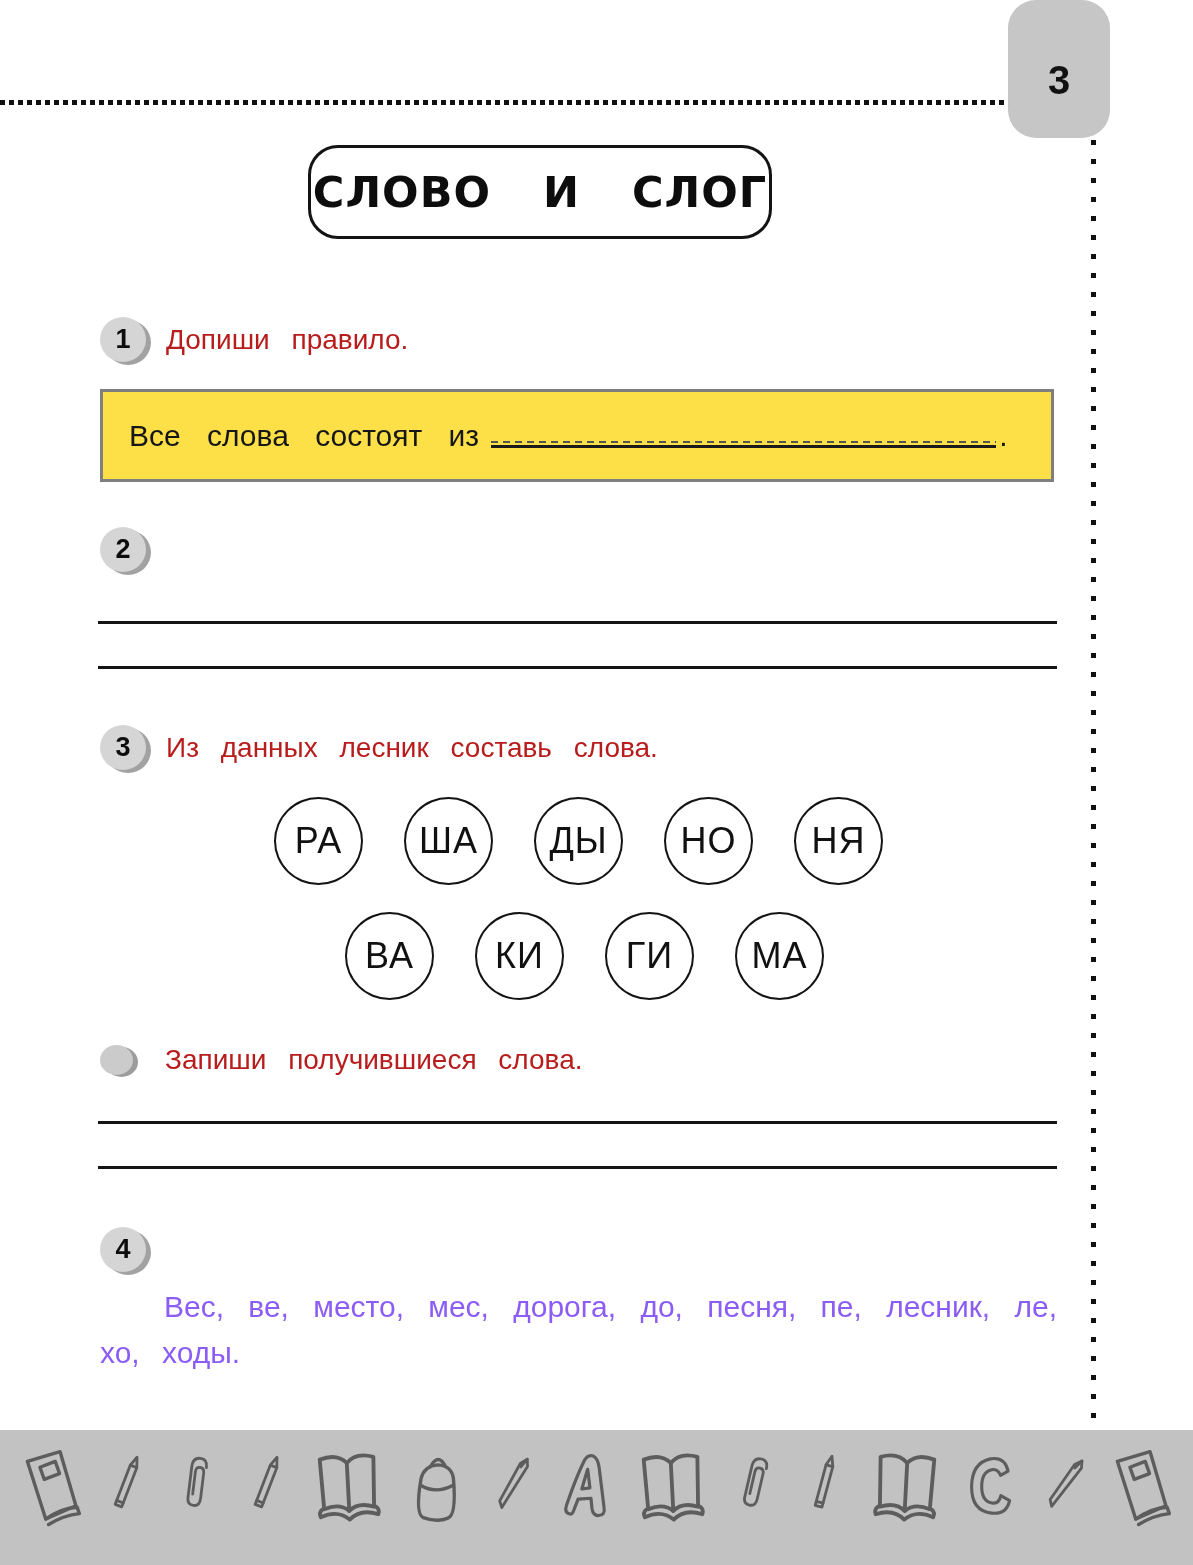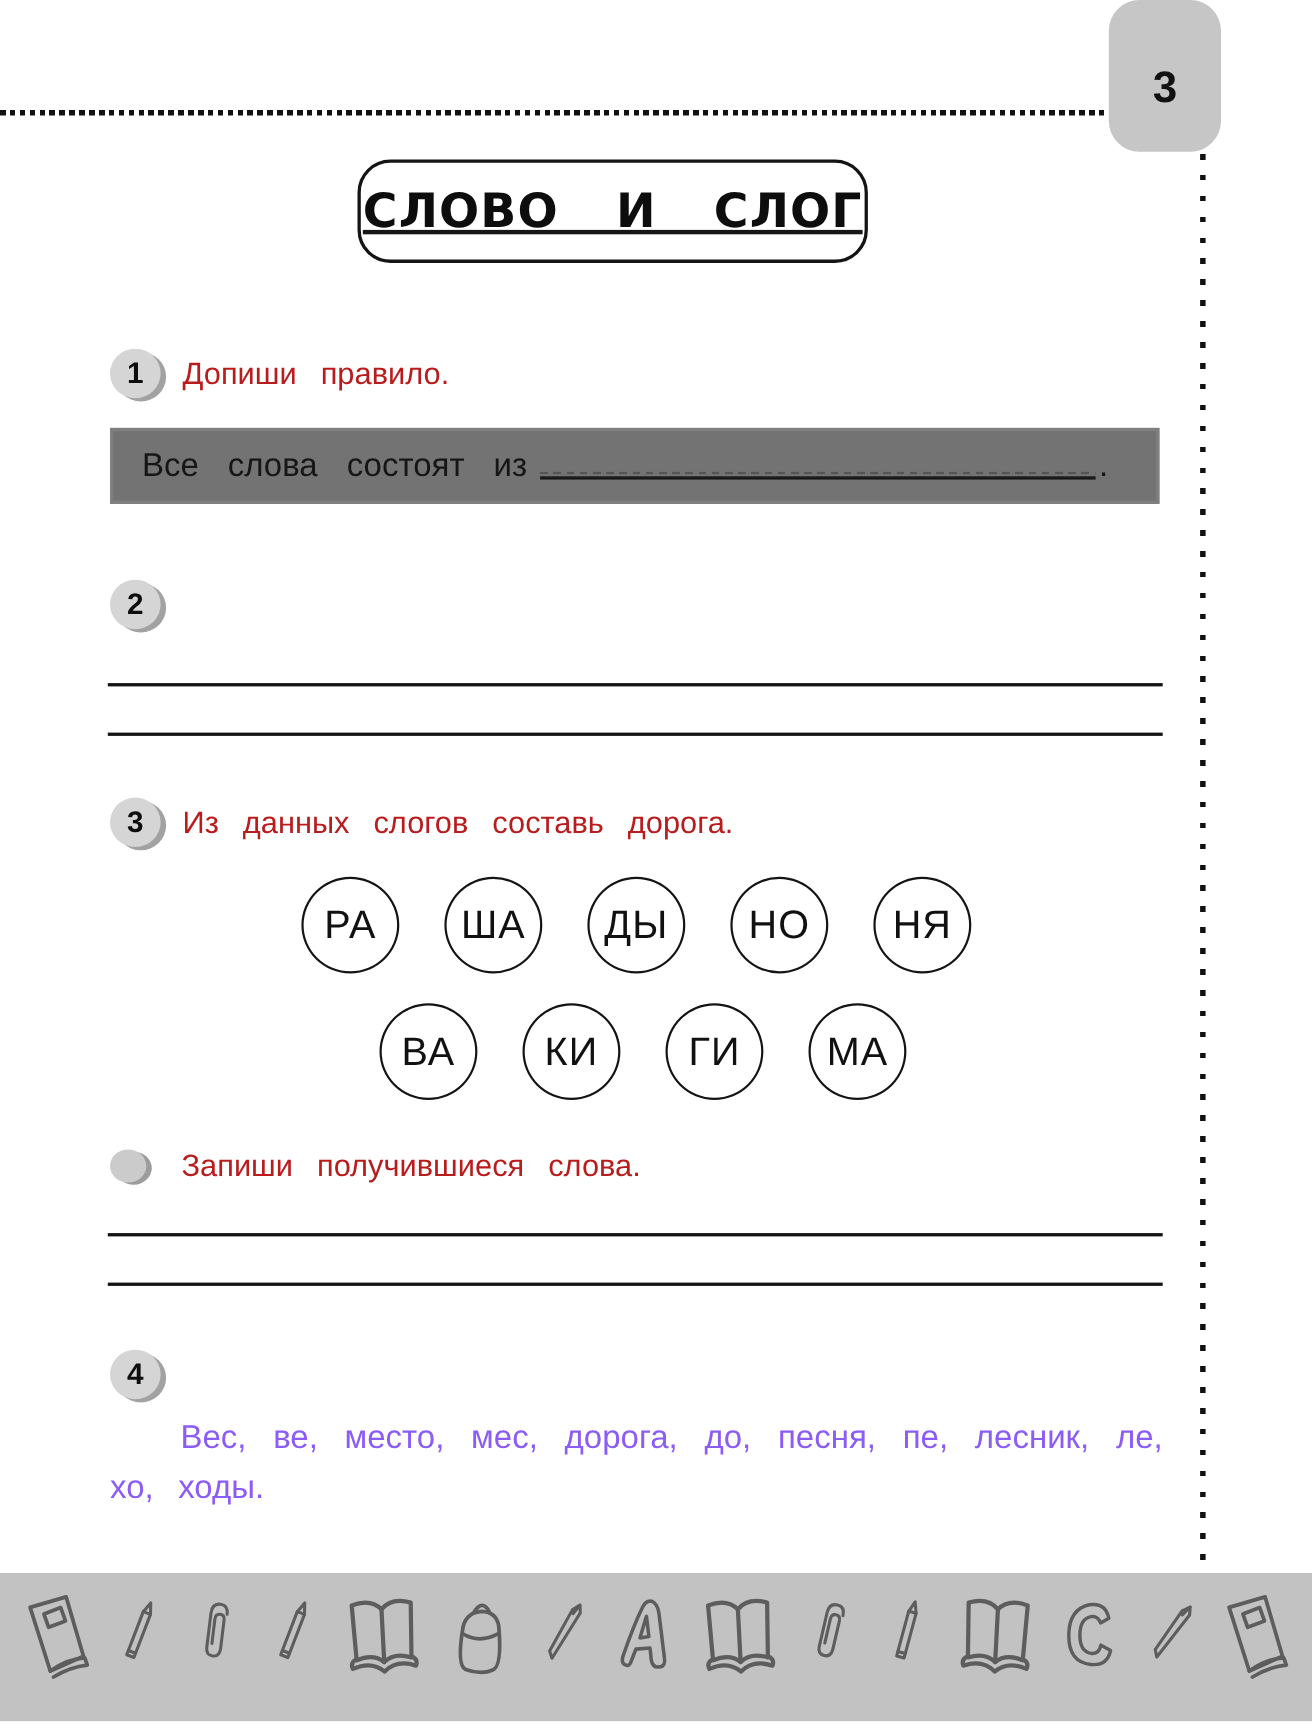--- a/index.html
+++ b/index.html
@@ -18,23 +18,23 @@
   }
   
   .page-tab{
     position:absolute;left:1008px;top:0;width:102px;height:138px;
     background:var(--tab-bg,#c6c6c6);border-radius:28px;
     display:flex;justify-content:center;align-items:flex-start;
   }
   .page-tab span{margin-top:58px;font-size:40px;font-weight:bold;color:#111;}
   
   .title-box{
-    position:absolute;left:325px;top:145px;width:458px;height:88px;
+    position:absolute;left:308px;top:145px;width:458px;height:88px;
     border:3.5px solid #141414;border-radius:30px;background:#fff;
-    display:flex;align-items:center;justify-content:center;text-decoration:underline;
+    display:flex;align-items:center;justify-content:center;
   }
   .title-box span{
     font-family:"DejaVu Sans", sans-serif;font-weight:bold;font-size:43px;
     letter-spacing:1px;word-spacing:36px;color:#0d0d0d;
   }
   
   .task-row{position:absolute;left:100px;display:flex;align-items:center;}
   .badge{
     flex:0 0 auto;width:46px;height:45px;border-radius:50%;
     background:var(--badge-bg,#d5d5d5);box-shadow:5px 3px 0 var(--badge-shadow,#a2a2a2);
@@ -42,22 +42,22 @@
     font-size:27px;font-weight:bold;color:#0d0d0d;
   }
   .bullet{
     flex:0 0 auto;width:33px;height:30px;border-radius:50%;
     background:#cbcbcb;box-shadow:5px 2px 0 #9c9c9c;
   }
   .label{margin-left:20px;font-size:28px;word-spacing:14px;white-space:nowrap;color:#b91c1c;}
   .bullet + .label{margin-left:32px;}
   
   .rule-box{
-    position:absolute;left:100px;top:389px;width:954px;height:69px;box-sizing:border-box;
-    border:3px solid var(--box-border,#7f7f7f);background:#737373;
+    position:absolute;left:100px;top:389px;width:954px;height:93px;box-sizing:border-box;
+    border:3px solid var(--box-border,#7f7f7f);background:#fde047;
     display:flex;align-items:center;padding-left:26px;
   }
   .rule-box .rtext{font-size:30px;word-spacing:18px;white-space:nowrap;}
   .blank{
     display:inline-block;width:505px;height:24px;margin-left:12px;vertical-align:-8px;
     background-image:
       linear-gradient(#1a1a1a,#1a1a1a),
       repeating-linear-gradient(to right,#555 0 7px,transparent 7px 12px);
     background-size:100% 3px,100% 2px;
     background-position:0 100%,0 calc(100% - 5px);
@@ -133,21 +133,21 @@
     </div>
   </div>
 
   <div class="wline" style="top:621px"></div>
   <div class="wline" style="top:666px"></div>
 
   <div class="task-row" style="top:725px">
     <div class="badge">
       <span>3</span>
     </div>
-    <div class="label">Из  данных  слогов  составь  дорога.</div>
+    <div class="label">Из  данных  лесник  составь  слова.</div>
   </div>
 
   <div class="syllables">
     <div class="syll-row" id="syll-row-1">
         <div class="circle">РА</div>
         <div class="circle">ША</div>
         <div class="circle">ДЫ</div>
         <div class="circle">НО</div>
         <div class="circle">НЯ</div>
       </div>

